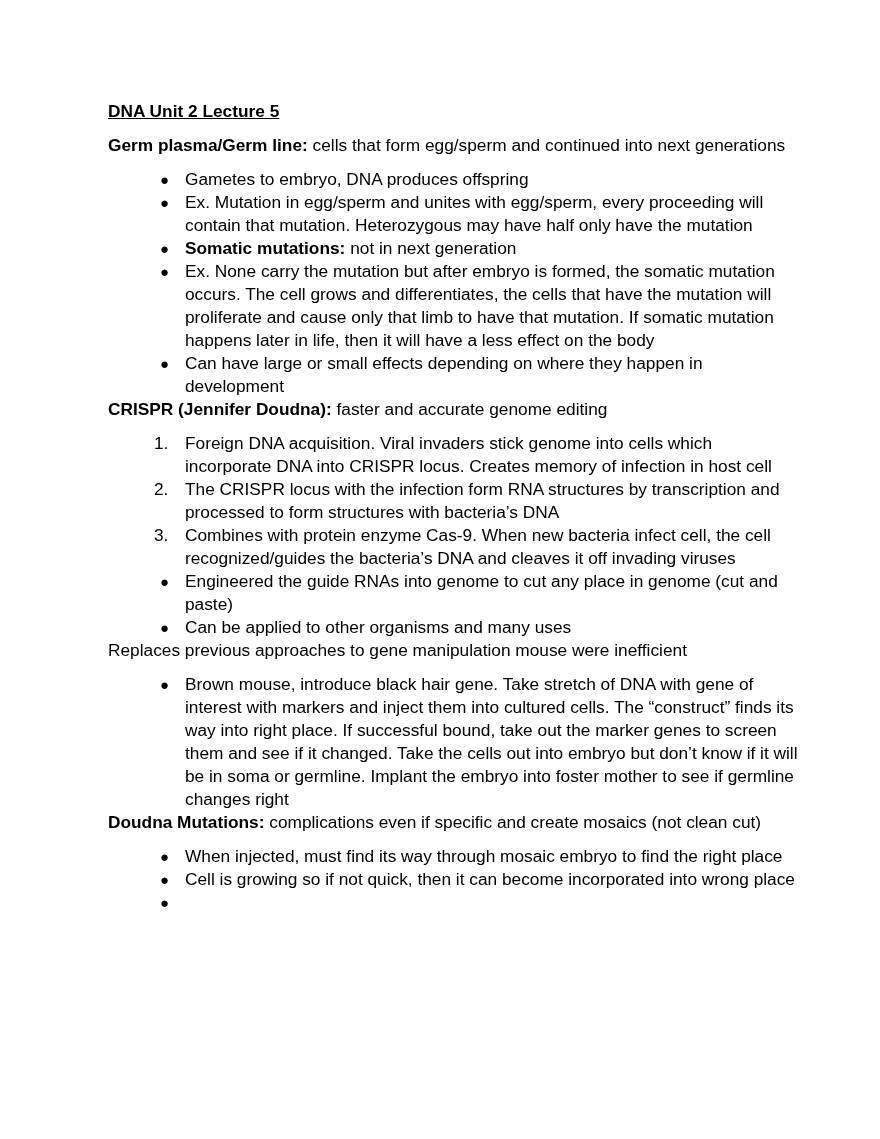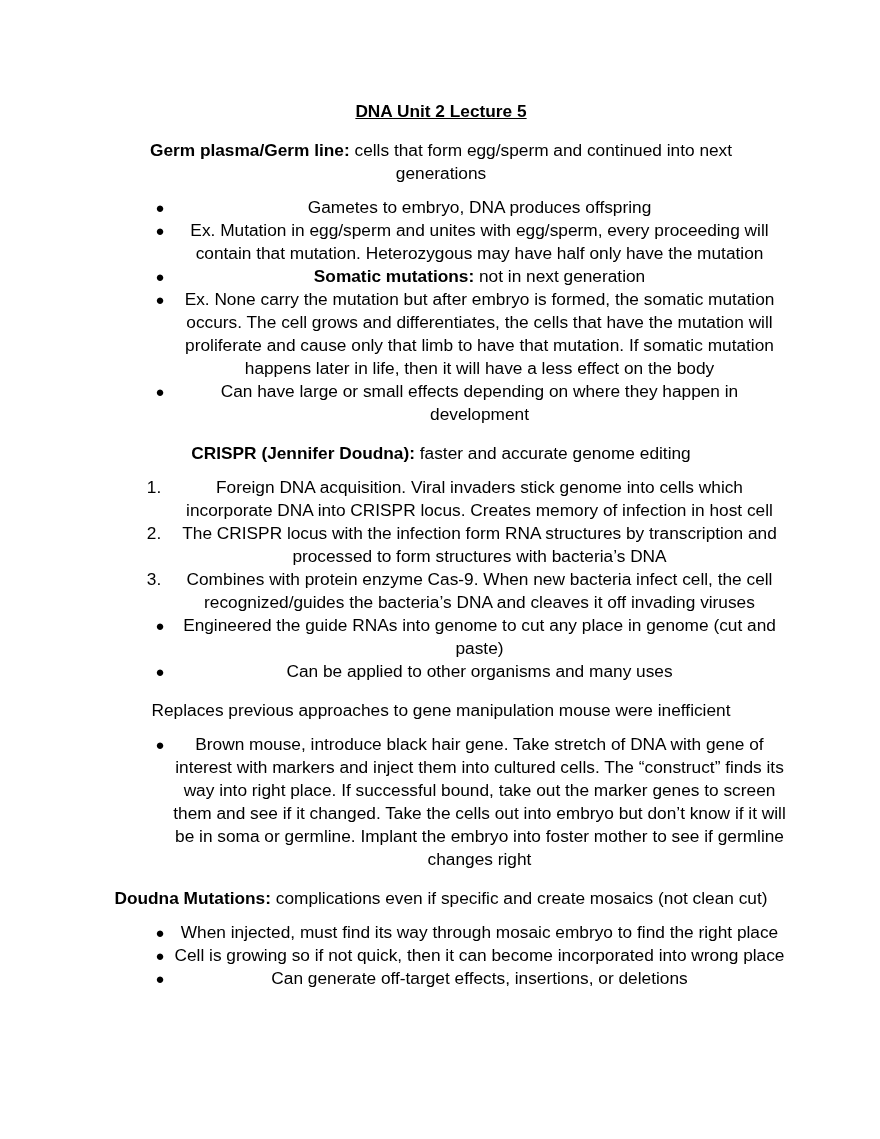--- a/index.html
+++ b/index.html
@@ -1,23 +1,23 @@
 <!DOCTYPE html>
 <html><head>
 <meta charset="utf-8">
 <style>
   html, body { margin: 0; padding: 0; background: #ffffff; }
   body {
     width: 880px; height: 1139px; overflow: hidden; position: relative;
     font-family: "Liberation Sans", sans-serif; color: #000000;
     font-size: 17.3px; line-height: 23px;
   }
-  .page { position: absolute; left: 96px; top: 100px; width: 690px; text-align: center; }
+  .page { position: absolute; left: 108px; top: 100px; width: 690px; }
   .title { font-weight: bold; text-decoration: underline; margin: 0 0 11px 0; }
-  p { margin: 16px; }
+  p { margin: 0; }
   .para-gap { margin-bottom: 11px; }
   ul, ol { margin: 0 0 11px 0; padding: 0; list-style: none; }
   li { position: relative; padding-left: 77px; }
   li .marker { position: absolute; left: 50px; top: 0; width: 24px; }
   ul li .marker { left: 52px; font-size: 15px; }
   ol li .marker { left: 46px; }
   b { font-weight: bold; }
   .no-gap-after { margin-bottom: 0; }
 </style>
 </head>
@@ -51,15 +51,15 @@
 
   <p class="para-gap">Replaces previous approaches to gene manipulation mouse were inefficient</p>
   <ul class="no-gap-after">
     <li><span class="marker">●</span><span>Brown mouse, introduce black hair gene. Take stretch of DNA with gene of interest with markers and inject them into cultured cells. The “construct” finds its way into right place. If successful bound, take out the marker genes to screen them and see if it changed. Take the cells out into embryo but don’t know if it will be in soma or germline. Implant the embryo into foster mother to see if germline changes right</span></li>
   </ul>
 
   <p class="para-gap"><b>Doudna Mutations:</b><span> complications even if specific and create mosaics (not clean cut)</span></p>
   <ul class="no-gap-after">
     <li><span class="marker">●</span><span>When injected, must find its way through mosaic embryo to find the right place</span></li>
     <li><span class="marker">●</span><span>Cell is growing so if not quick, then it can become incorporated into wrong place</span></li>
-    <li><span class="marker">●</span><span>Can generate off-target effects, insertions, or deletions</span></li>
+    <li><span class="marker">●</span></li>
   </ul>
 </div>
 
 </body></html>

